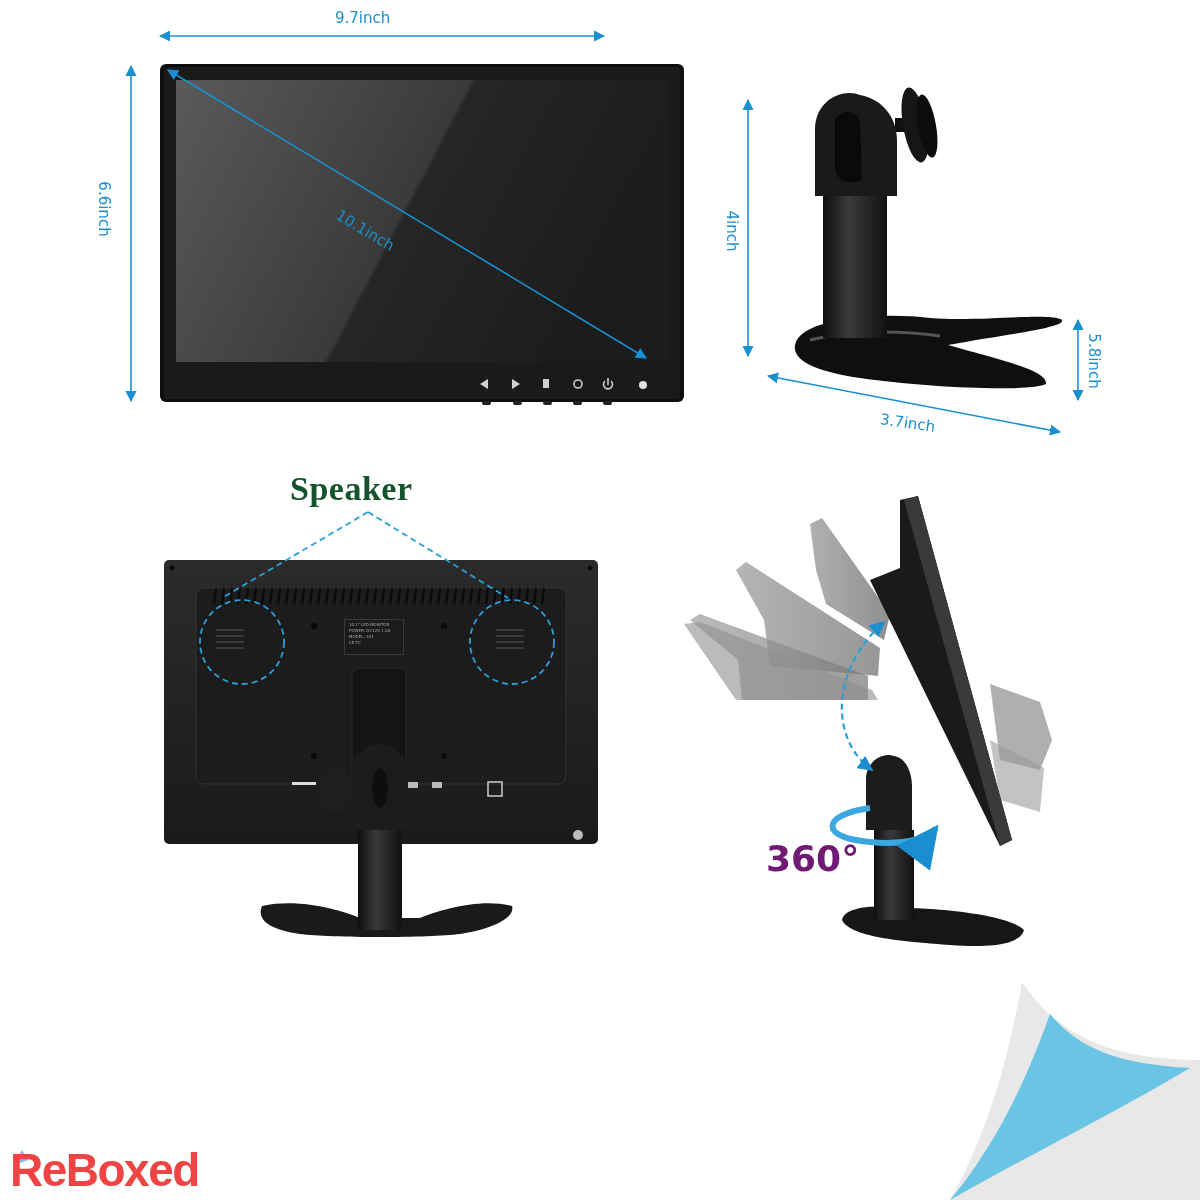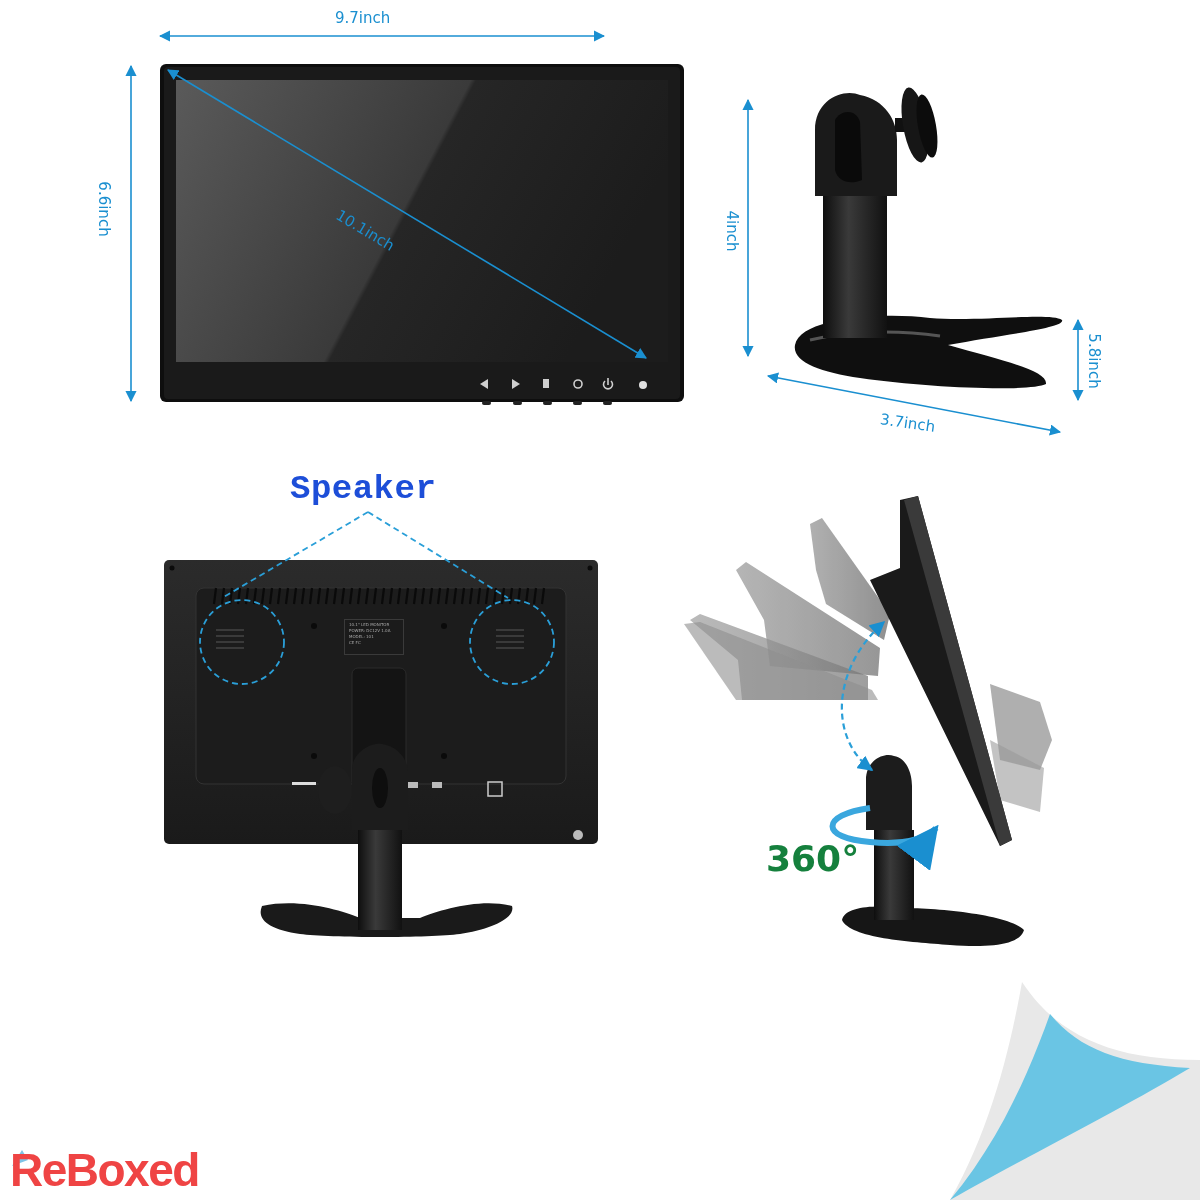--- a/index.html
+++ b/index.html
@@ -1,20 +1,20 @@
 <!DOCTYPE html>
 <html><head>
 <meta charset="utf-8">
 <style>
   html, body { margin:0; padding:0; background:#ffffff; }
   body { width:1200px; height:1200px; position:relative; overflow:hidden; font-family:"DejaVu Sans", sans-serif; }
   .dimtext { position:absolute; color:#1a8fd0; font-family:"DejaVu Sans", sans-serif; font-size:15px; white-space:nowrap; }
   svg { position:absolute; left:0; top:0; }
-  .speaker-title { position:absolute; left:290px; top:470px; color:#1d4ed8; font-family:Liberation Mono, monospace; font-weight:bold; font-size:34px; letter-spacing:0.5px; }
-  .deg-text { position:absolute; left:766px; top:838px; color:#15803d; font-family:"DejaVu Sans", sans-serif; font-weight:bold; font-size:36px; }
+  .speaker-title { position:absolute; left:290px; top:470px; color:#14532d; font-family:Liberation Serif, serif; font-weight:bold; font-size:34px; letter-spacing:0.5px; }
+  .deg-text { position:absolute; left:766px; top:838px; color:#701a75; font-family:"DejaVu Sans", sans-serif; font-weight:bold; font-size:36px; }
   .logo { position:absolute; left:10px; top:1143px; font-family:"Liberation Sans", sans-serif; font-weight:bold; font-size:46px; color:#ef4444; letter-spacing:-1.5px; }
   .label-plate { position:absolute; left:344px; top:619px; width:60px; height:36px; background:#1b1b1b; border:1px solid #3a3a3a; color:#aaa; font-family:"DejaVu Sans", sans-serif; font-size:4px; line-height:6px; padding:2px 4px; box-sizing:border-box; }
 </style>
 </head>
 <body>
 
 <svg width="1200" height="1200" viewBox="0 0 1200 1200">
   <defs>
     <marker id="arr" viewBox="0 0 10 10" refX="9" refY="5" markerWidth="7" markerHeight="7" orient="auto-start-reverse">
       <path d="M0,0 L10,5 L0,10 z" fill="#1a8fd0"></path>

